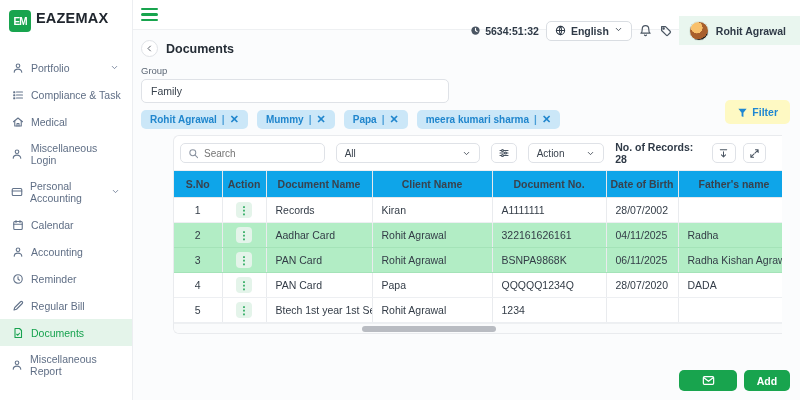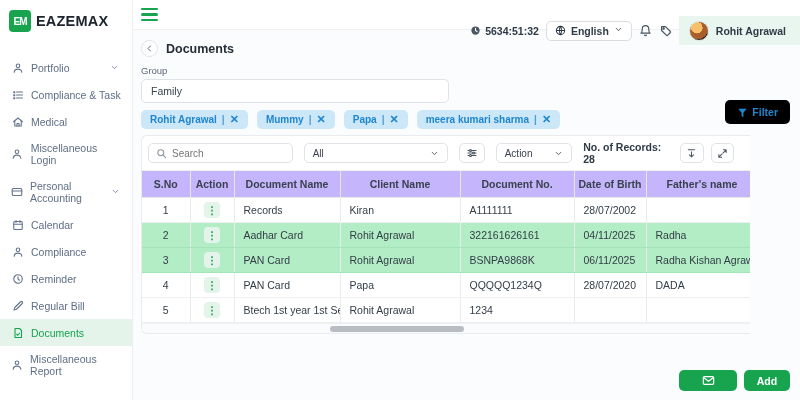--- a/index.html
+++ b/index.html
@@ -1,21 +1,21 @@
 <!DOCTYPE html>
 <html><head>
 <meta charset="utf-8">
 <style>
   * { margin:0; padding:0; box-sizing:border-box; }
   html,body { width:800px; height:400px; overflow:hidden; background:#fbfcfd; font-family:"Liberation Sans", sans-serif; }
   .app { display:flex; width:800px; height:400px; }
 
   
   .sidebar { width:133px; min-width:133px; background:#ffffff; border-right:1px solid #eceef1; height:400px; }
-  .logo-row { display:flex; align-items:center; gap:5px; padding:10px 8px 14px 9px; }
+  .logo-row { display:flex; gap:5px; padding:10px 8px 14px 9px; }
   .logo-mark { width:22px; height:22px; background:#18a44e; border-radius:4px; color:#fff; font-weight:bold; font-size:10px; display:flex; align-items:center; justify-content:center; letter-spacing:-1px; }
   .logo-text { font-size:14.5px; font-weight:bold; color:#20262e; letter-spacing:.2px; }
   .nav { display:flex; flex-direction:column; padding:8px 0 0 0; }
   .nav-item { display:flex; align-items:center; gap:7px; padding:7px 8px 7px 11px; color:#5f6e85; font-size:10.5px; cursor:pointer; position:relative; }
   .nav-item .nav-ic { width:13px; height:13px; display:flex; align-items:center; justify-content:center; color:#64748b; }
   .nav-item .nav-ch { margin-left:auto; margin-right:4px; color:#6b7a94; width:10px; height:10px; display:flex; }
   .nav-item.active { background:#e4f4ea; color:#17a24f; }
   .nav-item.active .nav-ic { color:#17a24f; }
   svg { display:block; }
 
@@ -32,42 +32,42 @@
   .avatar { width:20px; height:20px; border-radius:50%; background:radial-gradient(circle at 38% 32%, #f8c06b 0 34%, #a85f2c 35% 70%, #2b2320 71%); border:1px solid #d9e7de; }
   .user-name { font-size:10.5px; font-weight:bold; color:#2f3a47; }
 
   .content { position:relative; flex:1; padding:8px 0 0 8px; }
   .title-row { display:flex; align-items:center; gap:8px; margin:2px 0 8px 0; }
   .back-btn { width:17px; height:17px; border-radius:50%; border:1px solid #e0e3e7; background:#fff; color:#39424d; display:flex; align-items:center; justify-content:center; cursor:pointer; }
   .page-title { font-size:12.5px; font-weight:bold; color:#252d36; }
 
   .group-label { font-size:9.5px; color:#5c6775; margin-bottom:3px; }
   .group-input { width:308px; height:24px; border:1px solid #dfe2e7; border-radius:5px; padding:0 9px; font-size:10.5px; color:#3a434e; background:#fff; font-family:"Liberation Sans", sans-serif; }
-  .filter-btn { position:absolute; top:70px; right:10px; display:flex; align-items:center; gap:4px; background:#000000; color:#1f87d2; border:none; border-radius:5px; padding:6px 12px; font-size:10.5px; font-weight:bold; cursor:pointer; }
+  .filter-btn { position:absolute; top:70px; right:10px; display:flex; align-items:center; gap:4px; background:#fef9c3; color:#1f87d2; border:none; border-radius:5px; padding:6px 12px; font-size:10.5px; font-weight:bold; cursor:pointer; }
 
   .chips-row { display:flex; gap:9px; margin:7px 0 6px 0; }
   .chip { display:flex; align-items:center; gap:5px; background:#cbe7f8; color:#2086cd; border-radius:5px; padding:4px 9px; font-size:10px; font-weight:bold; }
   .chip .chip-x { font-weight:bold; cursor:pointer; font-size:11px; line-height:1; }
 
   
-  .table-card { background:#fff; border:1px solid #e9ebee; border-radius:6px 0 0 6px; border-right:none; margin-top:2px; width:609px; overflow:hidden; }
+  .table-card { background:#fff; border:1px solid #e9ebee; border-radius:6px 0 0 6px; border-right:none; margin-top:2px; width:609px; overflow:hidden;margin-left:32px; }
   .toolbar { display:flex; align-items:center; gap:11px; padding:5px 8px 5px 6px; border-bottom:1px solid #edeff2; }
   .search-box { display:flex; align-items:center; gap:5px; border:1px solid #dfe2e7; border-radius:5px; height:20px; padding:0 7px; width:148px; color:#8a93a0; }
   .search-box input { border:none; outline:none; width:100%; font-size:10px; color:#3a434e; font-family:"Liberation Sans", sans-serif; background:transparent; }
   .select-box { display:flex; align-items:center; justify-content:space-between; border:1px solid #dfe2e7; border-radius:5px; height:20px; padding:0 8px; font-size:10px; color:#3a434e; cursor:pointer; background:#fff; }
   .select-all { width:148px; }
   .sliders-btn { width:26px; height:20px; border:1px solid #dfe2e7; border-radius:5px; background:#fff; display:flex; align-items:center; justify-content:center; color:#4a5562; cursor:pointer; }
   .select-action { width:78px; }
   .toolbar-right { margin-left:auto; display:flex; align-items:center; gap:7px; padding-right:8px; }
   .records { font-size:10.5px; font-weight:bold; color:#2f3a47; }
   .tool-icon-btn { width:24px; height:20px; border:1px solid #dfe2e7; border-radius:5px; background:#fff; display:flex; align-items:center; justify-content:center; color:#4a5562; cursor:pointer; }
 
   .table-clip { width:659px; overflow:hidden; }
   table { border-collapse:collapse; table-layout:fixed; width:746px; }
-  th { background:#c4b5fd; font-size:10.5px; font-weight:bold; color:#39424d; height:26px; text-align:center; border-right:1px solid #e6e8eb; border-bottom:1px solid #e6e8eb; white-space:nowrap; overflow:hidden; }
+  th { background:#0ea5e9; font-size:10.5px; font-weight:bold; color:#39424d; height:26px; text-align:center; border-right:1px solid #e6e8eb; border-bottom:1px solid #e6e8eb; white-space:nowrap; overflow:hidden; }
   td { font-size:10.5px; color:#333c47; height:25px; border-right:1px solid #e9ebee; border-bottom:1px solid #edeff2; padding:0 9px; white-space:nowrap; overflow:hidden; background:#fff; }
   tr.hl td { background:#b2edc5; border-bottom:1px solid #a4e3b8; }
   td.c { text-align:center; padding:0; }
   .dots-badge { display:inline-flex; align-items:center; justify-content:center; width:16px; height:16px; border-radius:4px; background:#e4f4ea; color:#17a24f; cursor:pointer; font-weight:bold; }
   .hscroll { height:10px; background:#fafbfc; border-top:1px solid #eef0f2; position:relative; }
   .hscroll .thumb { position:absolute; top:2px; left:31%; width:22%; height:6px; background:#b9bcc2; border-radius:3px; cursor:grab; }
 
   .bottom-actions { position:absolute; right:10px; bottom:9px; display:flex; gap:7px; }
   .btn-green { background:#18a44e; color:#fff; border:none; border-radius:5px; font-size:10.5px; font-weight:bold; cursor:pointer; display:flex; align-items:center; justify-content:center; }
   .btn-mail { width:58px; height:21px; }
@@ -149,21 +149,21 @@
           </span>
           <span class="nav-lb">Calendar</span>
         </div>
         <div class="nav-item">
           <span class="nav-ic">
             <svg width="12" height="12" viewBox="0 0 24 24" fill="none" stroke="currentColor" stroke-width="2.2" stroke-linecap="round" stroke-linejoin="round">
               <circle cx="12" cy="7.5" r="3.6"></circle>
               <path d="M4.5 20.5c0-4 3.4-6.2 7.5-6.2s7.5 2.2 7.5 6.2"></path>
             </svg>
           </span>
-          <span class="nav-lb">Compliance</span>
+          <span class="nav-lb">Accounting</span>
         </div>
         <div class="nav-item">
           <span class="nav-ic">
             <svg width="12" height="12" viewBox="0 0 24 24" fill="none" stroke="currentColor" stroke-width="2.2" stroke-linecap="round" stroke-linejoin="round">
               <circle cx="12" cy="12" r="8.5"></circle>
               <path d="M12 7.5V12l3 2.5"></path>
             </svg>
           </span>
           <span class="nav-lb">Reminder</span>
         </div>

